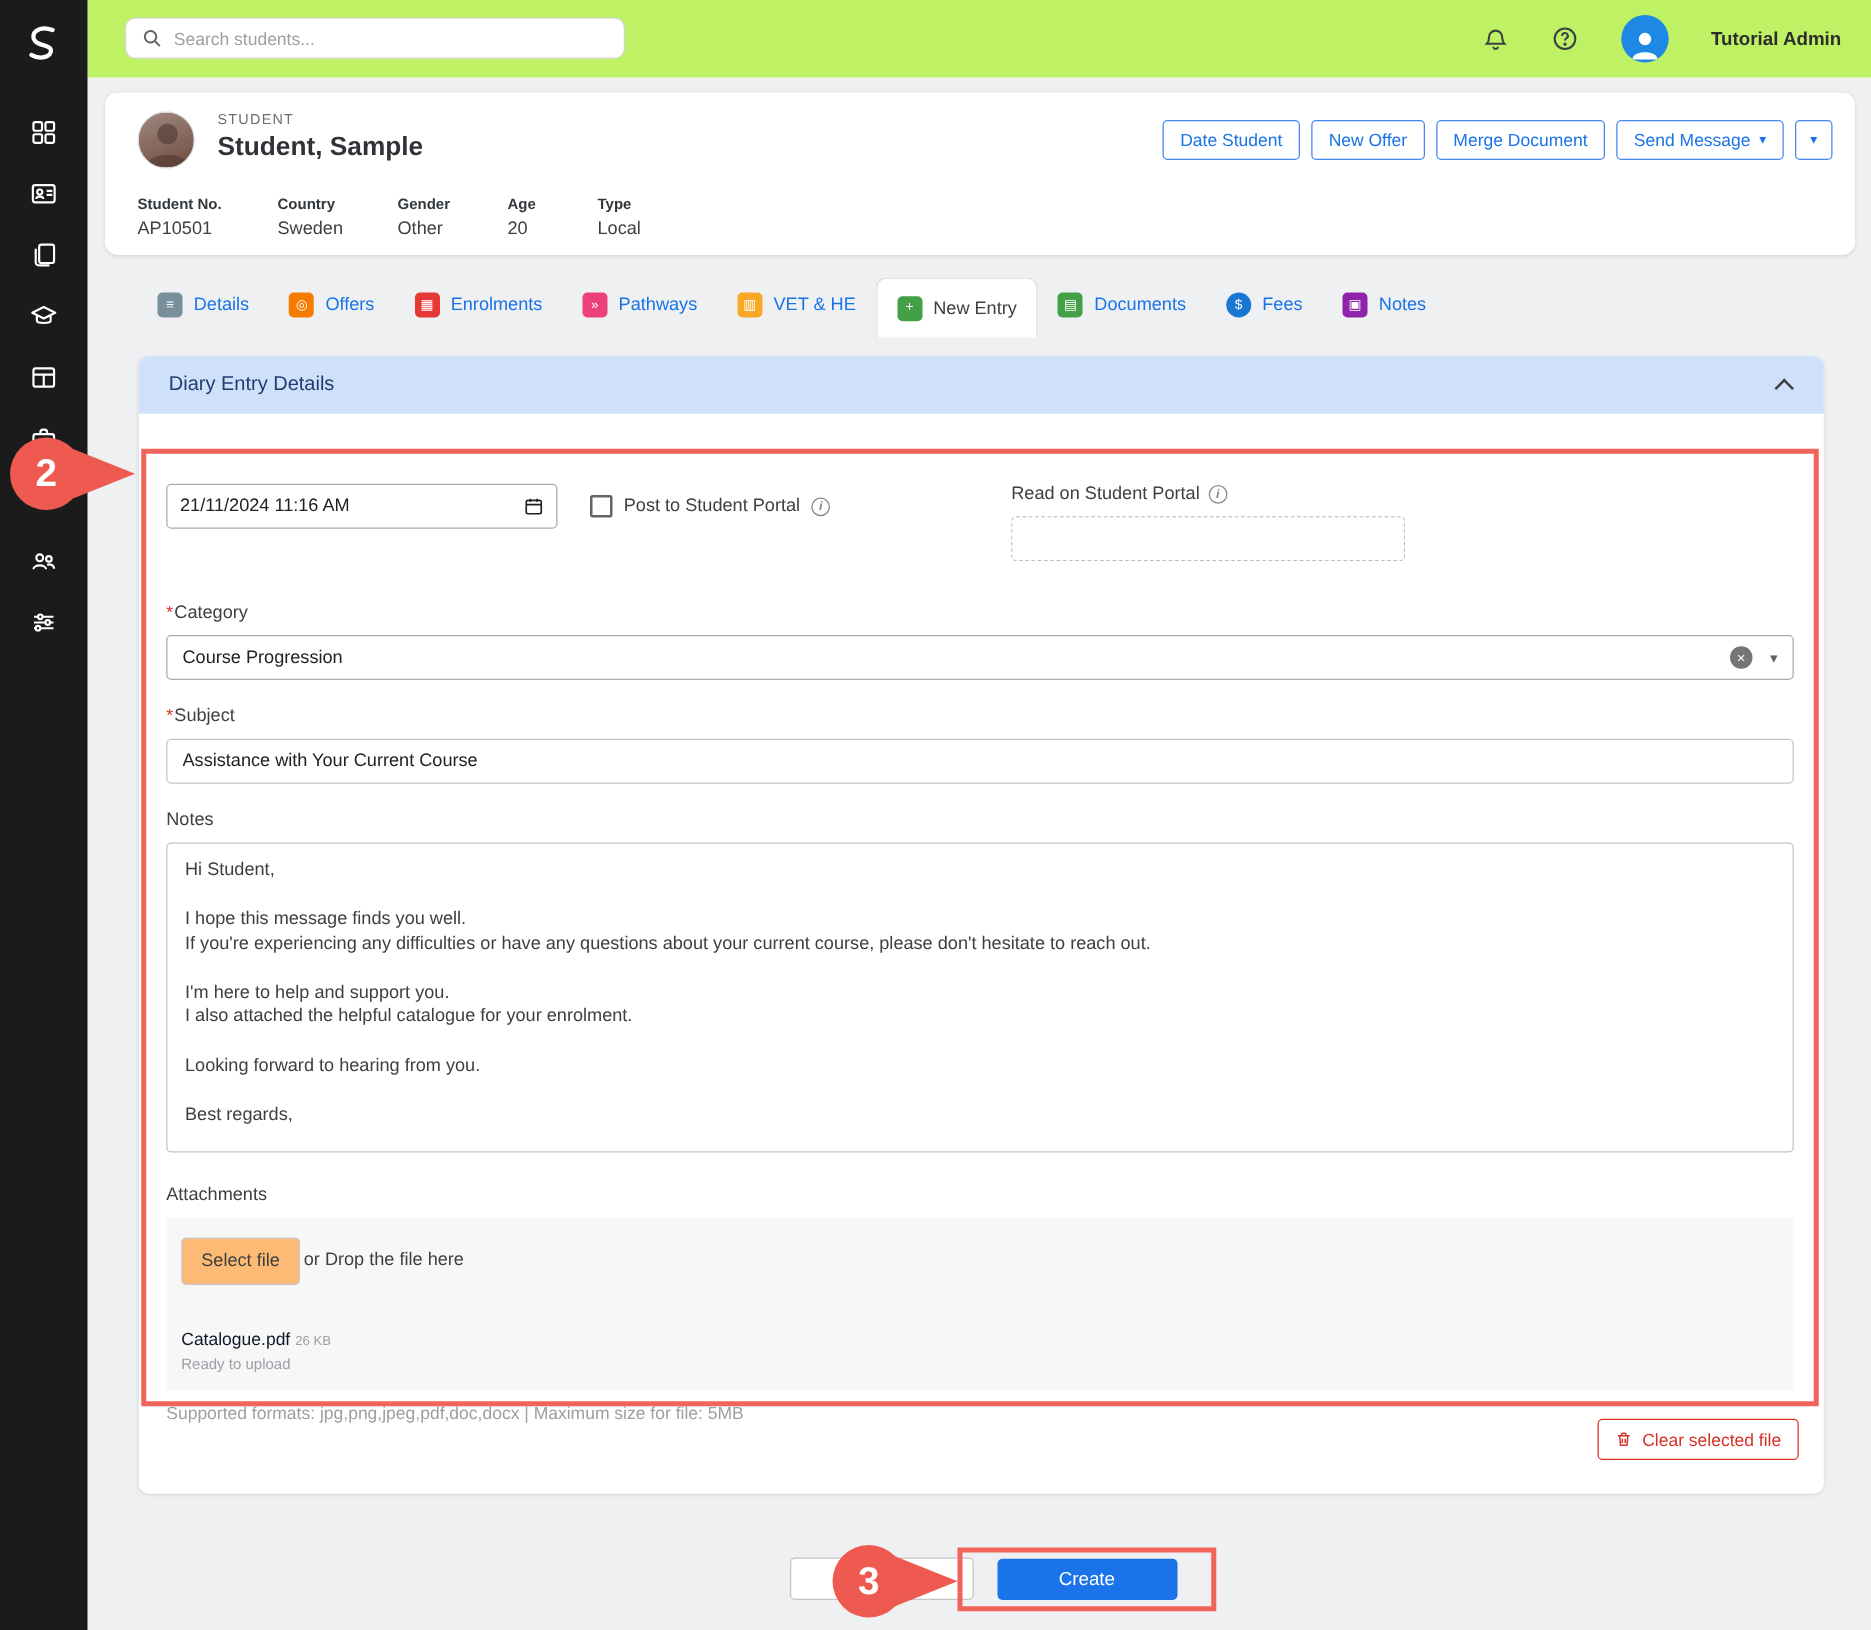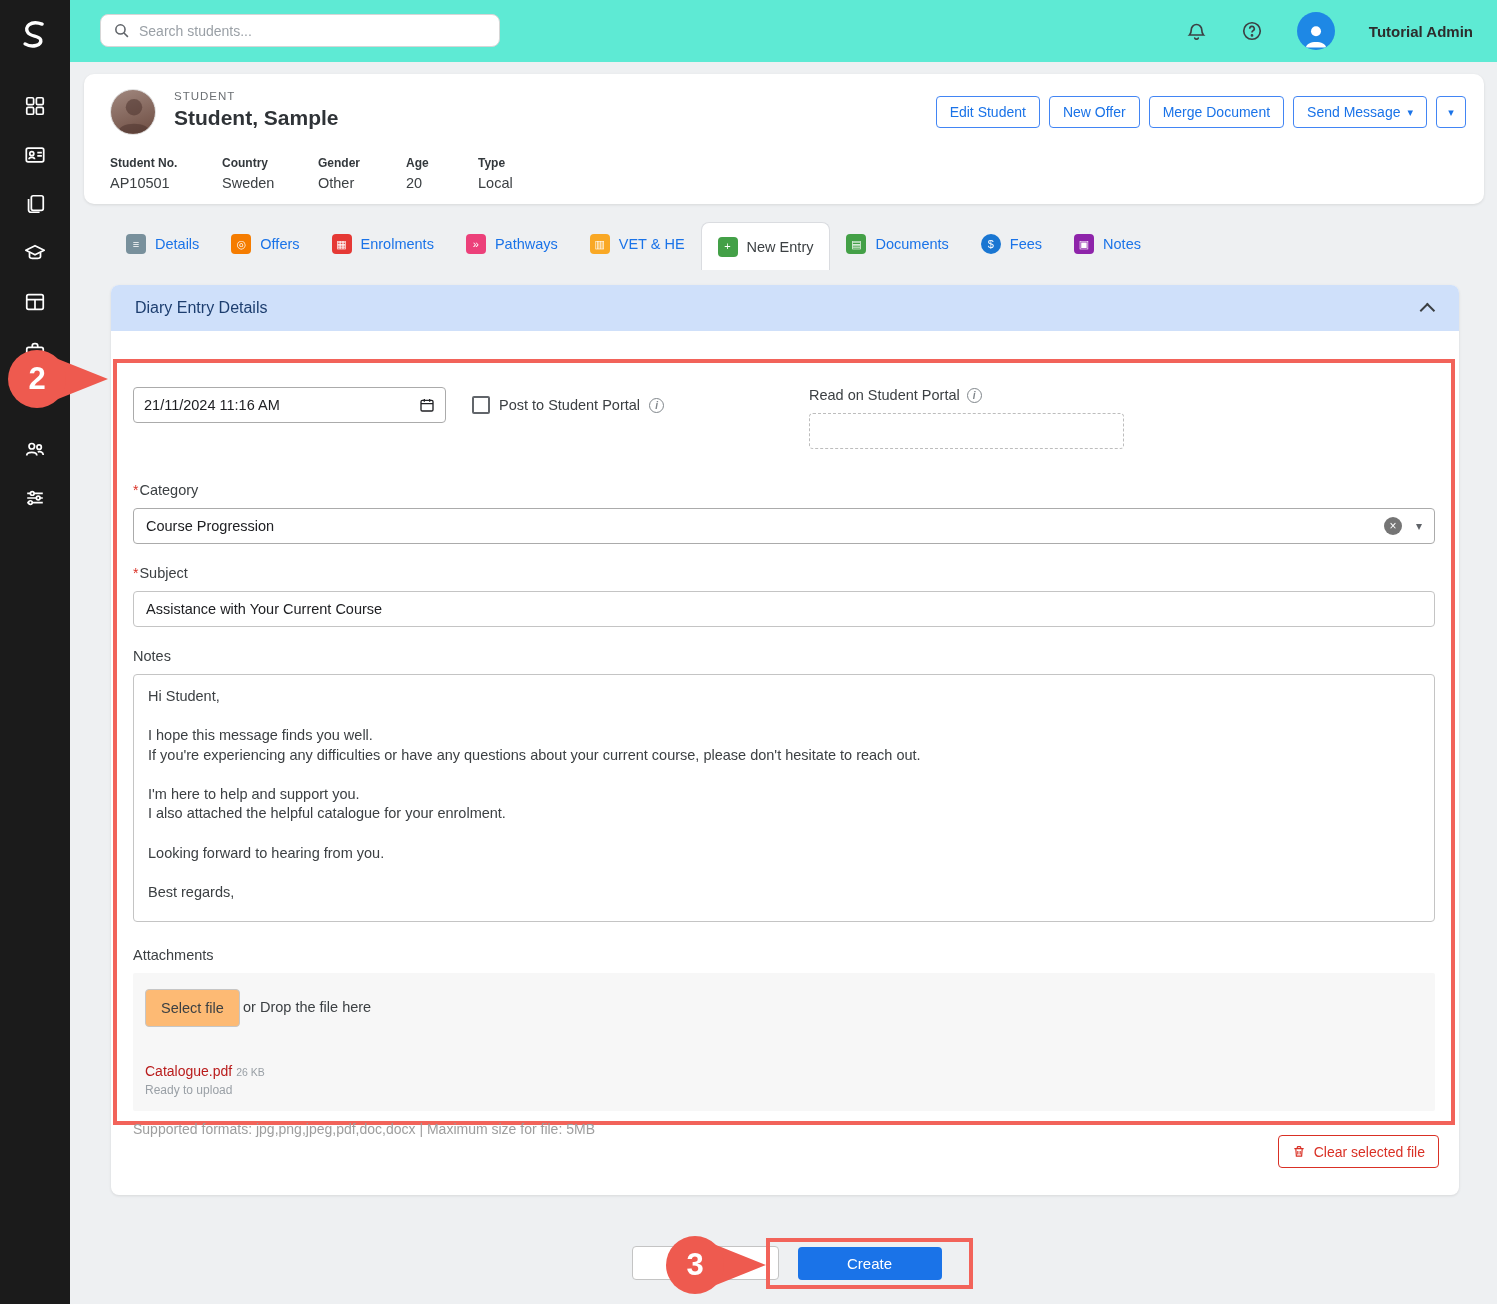--- a/index.html
+++ b/index.html
@@ -12,21 +12,21 @@
     color:#3c4043;
   }
   svg { display:block; }
 
   
   .sidebar { position:absolute; left:0; top:0; width:70px; height:1304px; background:#1b1b1b; z-index:5; }
   .logo { position:absolute; top:10px; left:0; width:70px; height:48px; display:flex; align-items:center; justify-content:center; cursor:pointer; }
   .sb-item { position:absolute; left:0; width:70px; height:36px; display:flex; align-items:center; justify-content:center; cursor:pointer; }
 
   
-  .topbar { position:absolute; left:70px; top:0; width:1427px; height:62px; background:#5eead4; z-index:4; }
+  .topbar { position:absolute; left:70px; top:0; width:1427px; height:62px; background:#bef264; z-index:4; }
   .search-box { position:absolute; left:30px; top:14px; width:400px; height:33px; border:1px solid #d6d6d6; border-radius:8px; background:#fff; display:flex; align-items:center; padding:0 12px; gap:9px; }
   .search-box input { border:none; outline:none; flex:1; font-size:14px; font-family:"Liberation Sans",sans-serif; color:#3c4043; background:transparent; }
   .search-box input::placeholder { color:#9aa0a6; }
   .top-right { position:absolute; right:24px; top:0; height:62px; display:flex; align-items:center; gap:34px; }
   .icon-btn { cursor:pointer; display:flex; align-items:center; justify-content:center; }
   .avatar { width:38px; height:38px; border-radius:50%; background:#1e88e5; display:flex; align-items:flex-end; justify-content:center; overflow:hidden; cursor:pointer; }
   .user-name { font-size:15px; font-weight:bold; color:#2d2d2d; }
 
   
   .student-card { position:absolute; left:84px; top:74px; width:1400px; height:130px; background:#fff; border-radius:10px; box-shadow:0 1px 3px rgba(0,0,0,.10); z-index:2; }
@@ -75,21 +75,21 @@
   .select { margin-top:9px; width:100%; height:36px; border:1px solid #ababab; border-radius:4px; display:flex; align-items:center; padding:0 12px; font-size:14.5px; color:#202124; cursor:pointer; background:#fff;justify-content:center; }
   .select .spacer { flex:1; }
   .clear-x { width:18px; height:18px; border-radius:50%; background:#757575; color:#fff; font-size:12px; display:flex; align-items:center; justify-content:center; cursor:pointer; }
   .sel-caret { color:#5f6368; font-size:12px; margin-left:14px; cursor:pointer; }
   .text-input { margin-top:9px; width:100%; height:36px; border:1px solid #c4c4c4; border-radius:4px; padding:0 12px; font-size:14.5px; color:#202124; font-family:"Liberation Sans",sans-serif; outline:none; }
   .notes-area { margin-top:9px; width:100%; height:248px; border:1px solid #c4c4c4; border-radius:4px; padding:12px 14px; font-size:14.5px; line-height:1.35; color:#3c4043; font-family:"Liberation Sans",sans-serif; resize:none; outline:none; white-space:pre-wrap; }
   .dropzone { margin-top:9px; width:100%; height:138px; background:#f7f7f7; position:relative; border-radius:2px; }
   .select-file-btn { position:absolute; left:12px; top:16px; height:38px; padding:0 15px; background:#fdba74; border:1px solid #c6c6c6; border-radius:4px; font-size:14.5px; color:#3c4043; font-family:"Liberation Sans",sans-serif; cursor:pointer;text-align:right; }
   .drop-hint { position:absolute; left:110px; top:26px; font-size:14.5px; color:#3c4043; }
   .file-block { position:absolute; left:12px; bottom:14px; }
-  .file-name { font-size:14px; color:#b91c1c; }
+  .file-name { font-size:14px; color:#0f172a; }
   .file-size { font-size:10.5px; color:#9aa0a6; margin-left:4px; }
   .file-status { font-size:12px; color:#9aa0a6; margin-top:3px; }
   .formats { margin-top:10px; font-size:14px; color:#9e9e9e; }
 
   .clear-file-btn { position:absolute; right:20px; top:850px; height:33px; padding:0 13px; background:#fff; border:1px solid #d93025; color:#d93025; border-radius:4px; font-size:14px; font-family:"Liberation Sans",sans-serif; display:flex; align-items:center; gap:8px; cursor:pointer; }
 
   
   .ghost-btn { position:absolute; left:632px; top:1246px; width:147px; height:34px; background:#fff; border:1px solid #c4c4c4; border-radius:4px; cursor:pointer; z-index:3; }
   .create-highlight { position:absolute; left:766px; top:1238px; width:207px; height:51px; border:4px solid #f2635a; display:flex; align-items:center; justify-content:center; z-index:4; }
   .create-btn { width:144px; height:33px; background:#1a73e8; color:#fff; border:none; border-radius:4px; font-size:15px; font-family:"Liberation Sans",sans-serif; cursor:pointer; }
@@ -204,21 +204,21 @@
   <div class="student-photo">
     <svg width="46" height="46" viewBox="0 0 24 24" fill="#4e342e" opacity="0.55">
         <circle cx="12" cy="9" r="4.3"></circle>
         <path d="M3.5 22.5c0-6.5 17-6.5 17 0Z"></path>
       </svg>
   </div>
   <div class="student-kind">STUDENT</div>
   <div class="student-name">Student, Sample</div>
   <div class="card-actions">
     <button class="btn-outline">
-        <span>Edit Student</span>
+        <span>Date Student</span>
       </button>
     <button class="btn-outline">
         <span>New Offer</span>
       </button>
     <button class="btn-outline">
         <span>Merge Document</span>
       </button>
     <button class="btn-outline">
         <span>Send Message</span>
         <span class="caret">▾</span>

